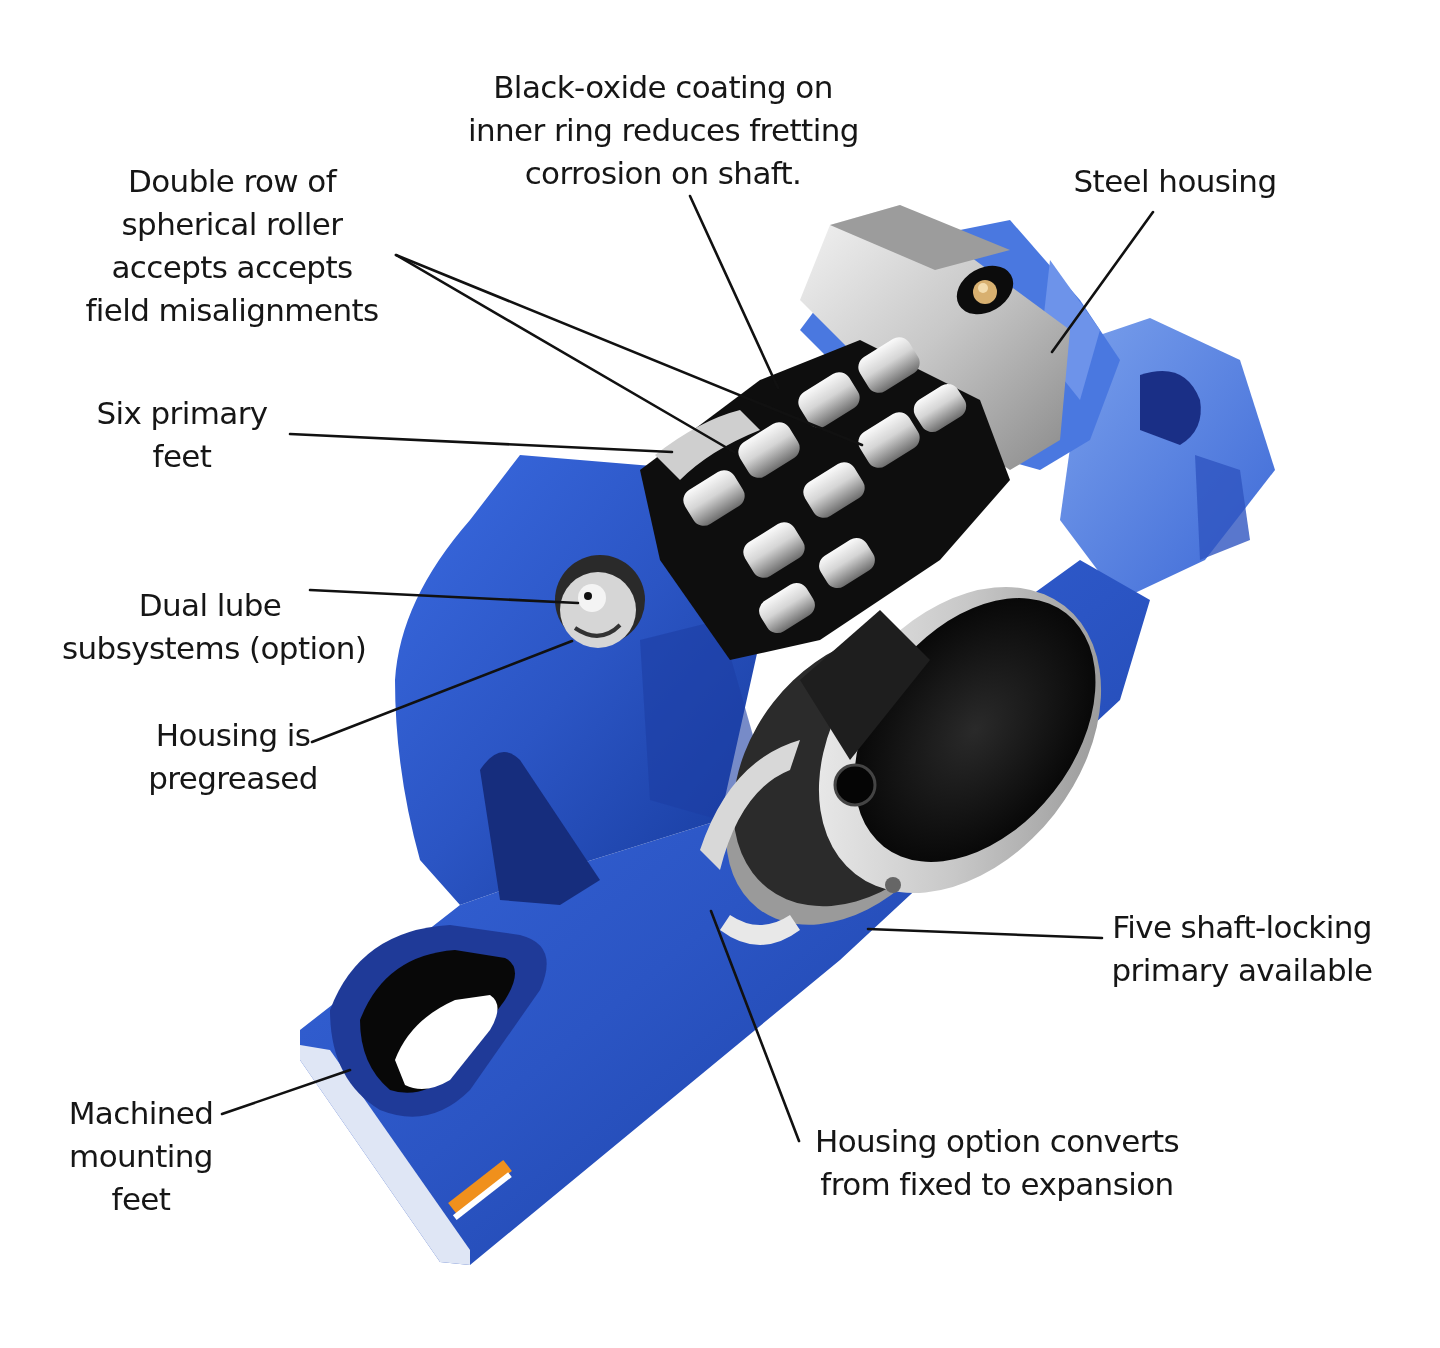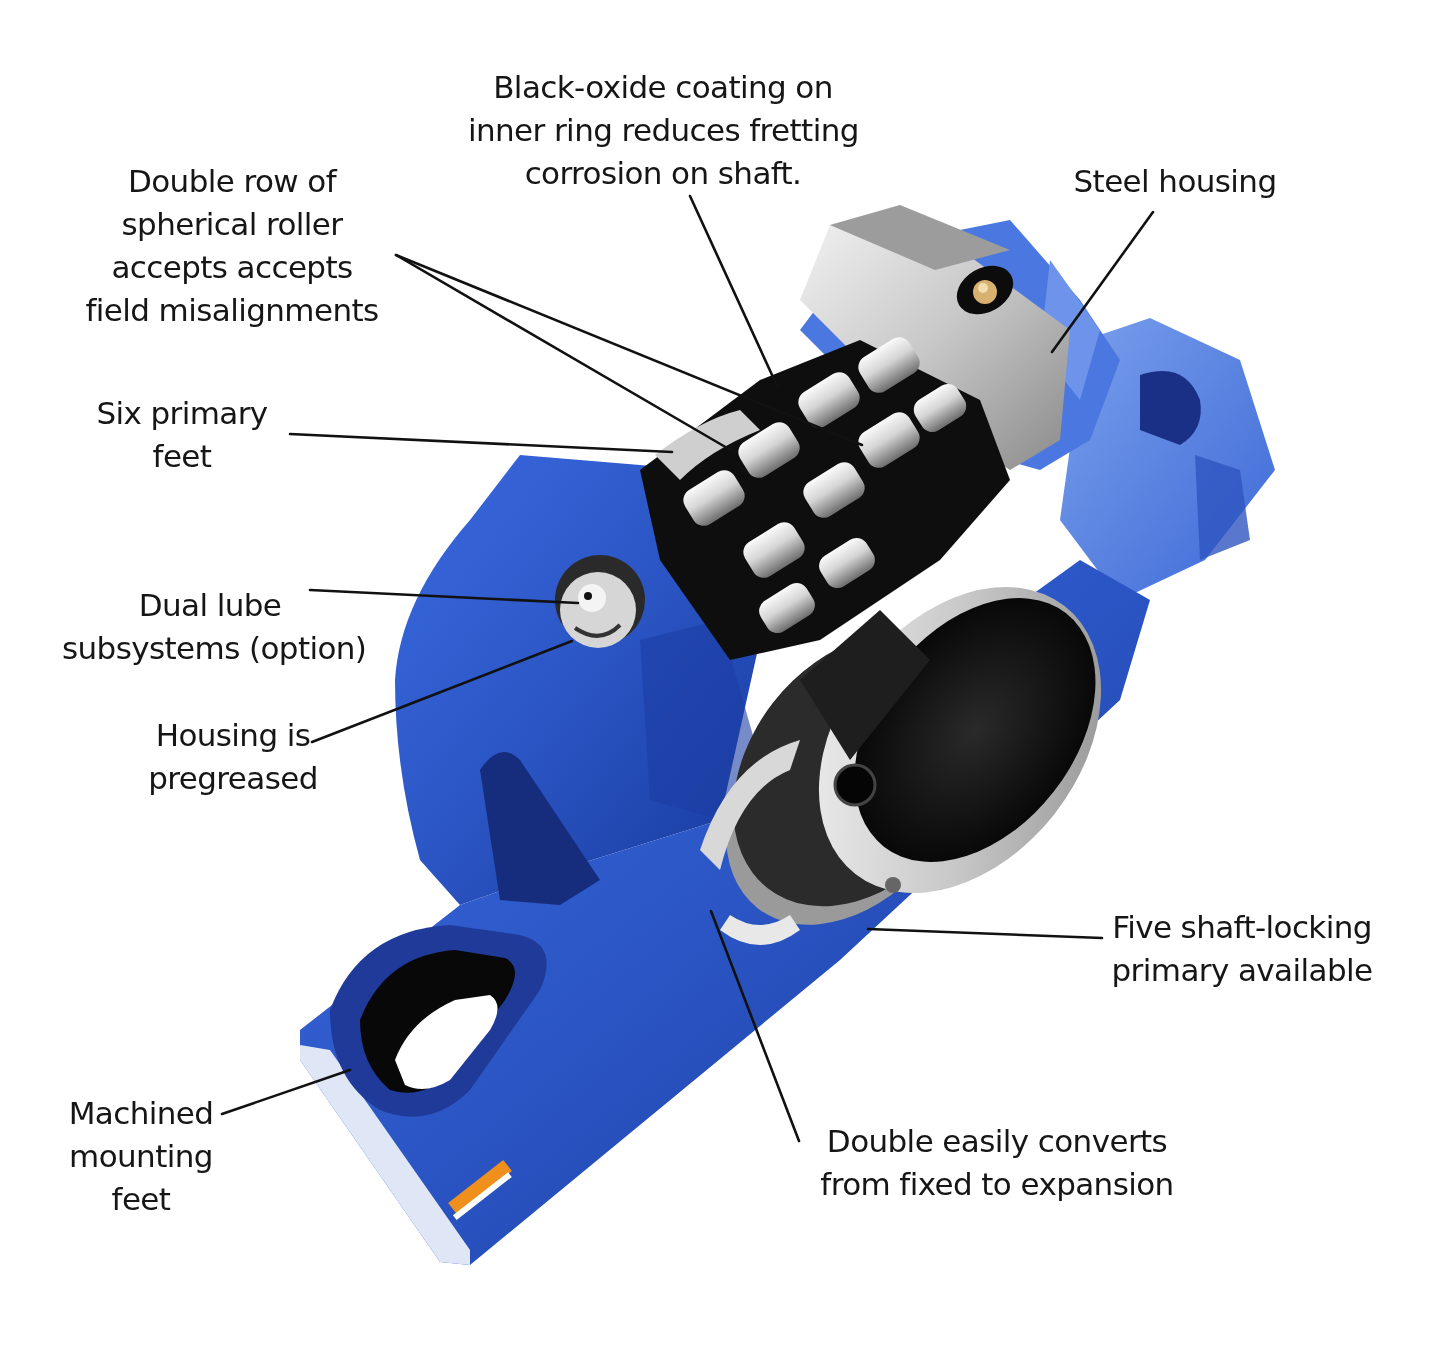--- a/index.html
+++ b/index.html
@@ -183,17 +183,17 @@
     <span>primary available</span>
   </div>
 
   <div class="label" style="left:56px; top:1092px; width:170px;">
     <span>Machined</span>
     <span>mounting</span>
     <span>feet</span>
   </div>
 
   <div class="label" style="left:814px; top:1120px; width:366px;">
-    <span>Double easily converts</span>
+    <span>Housing option converts</span>
     <span>from fixed to expansion</span>
   </div>
 
 </div>
 
 </body></html>

